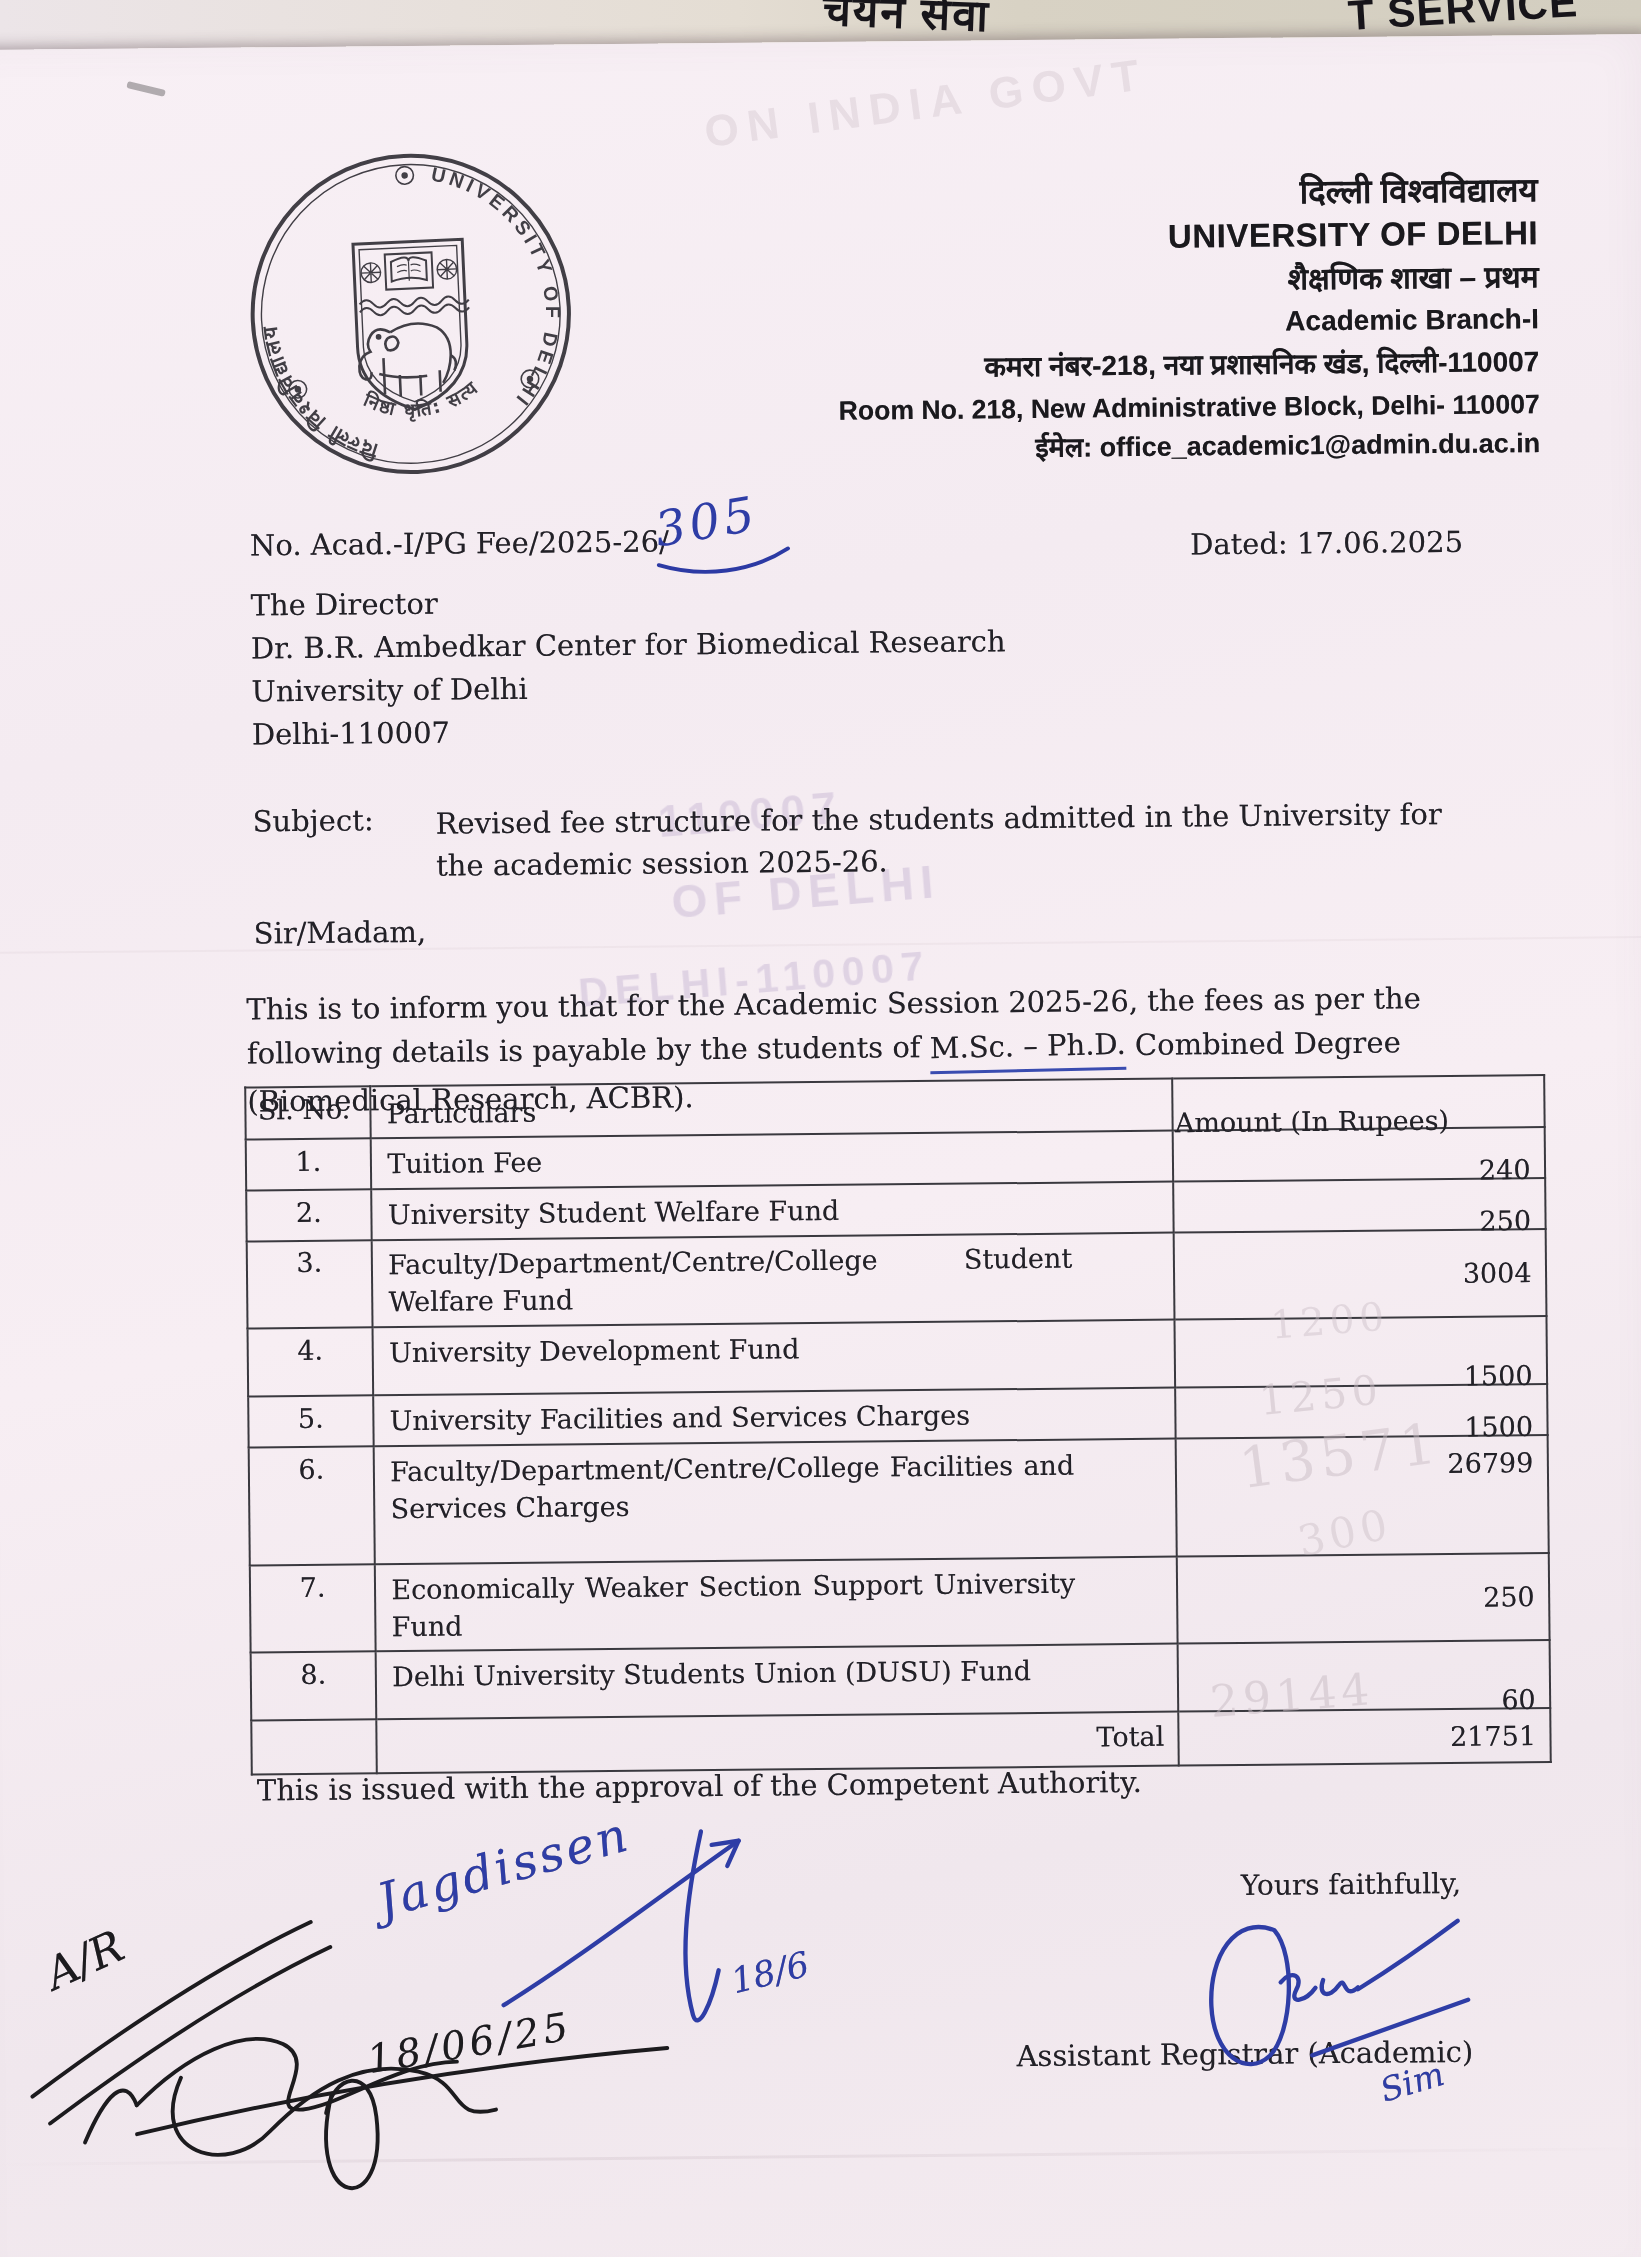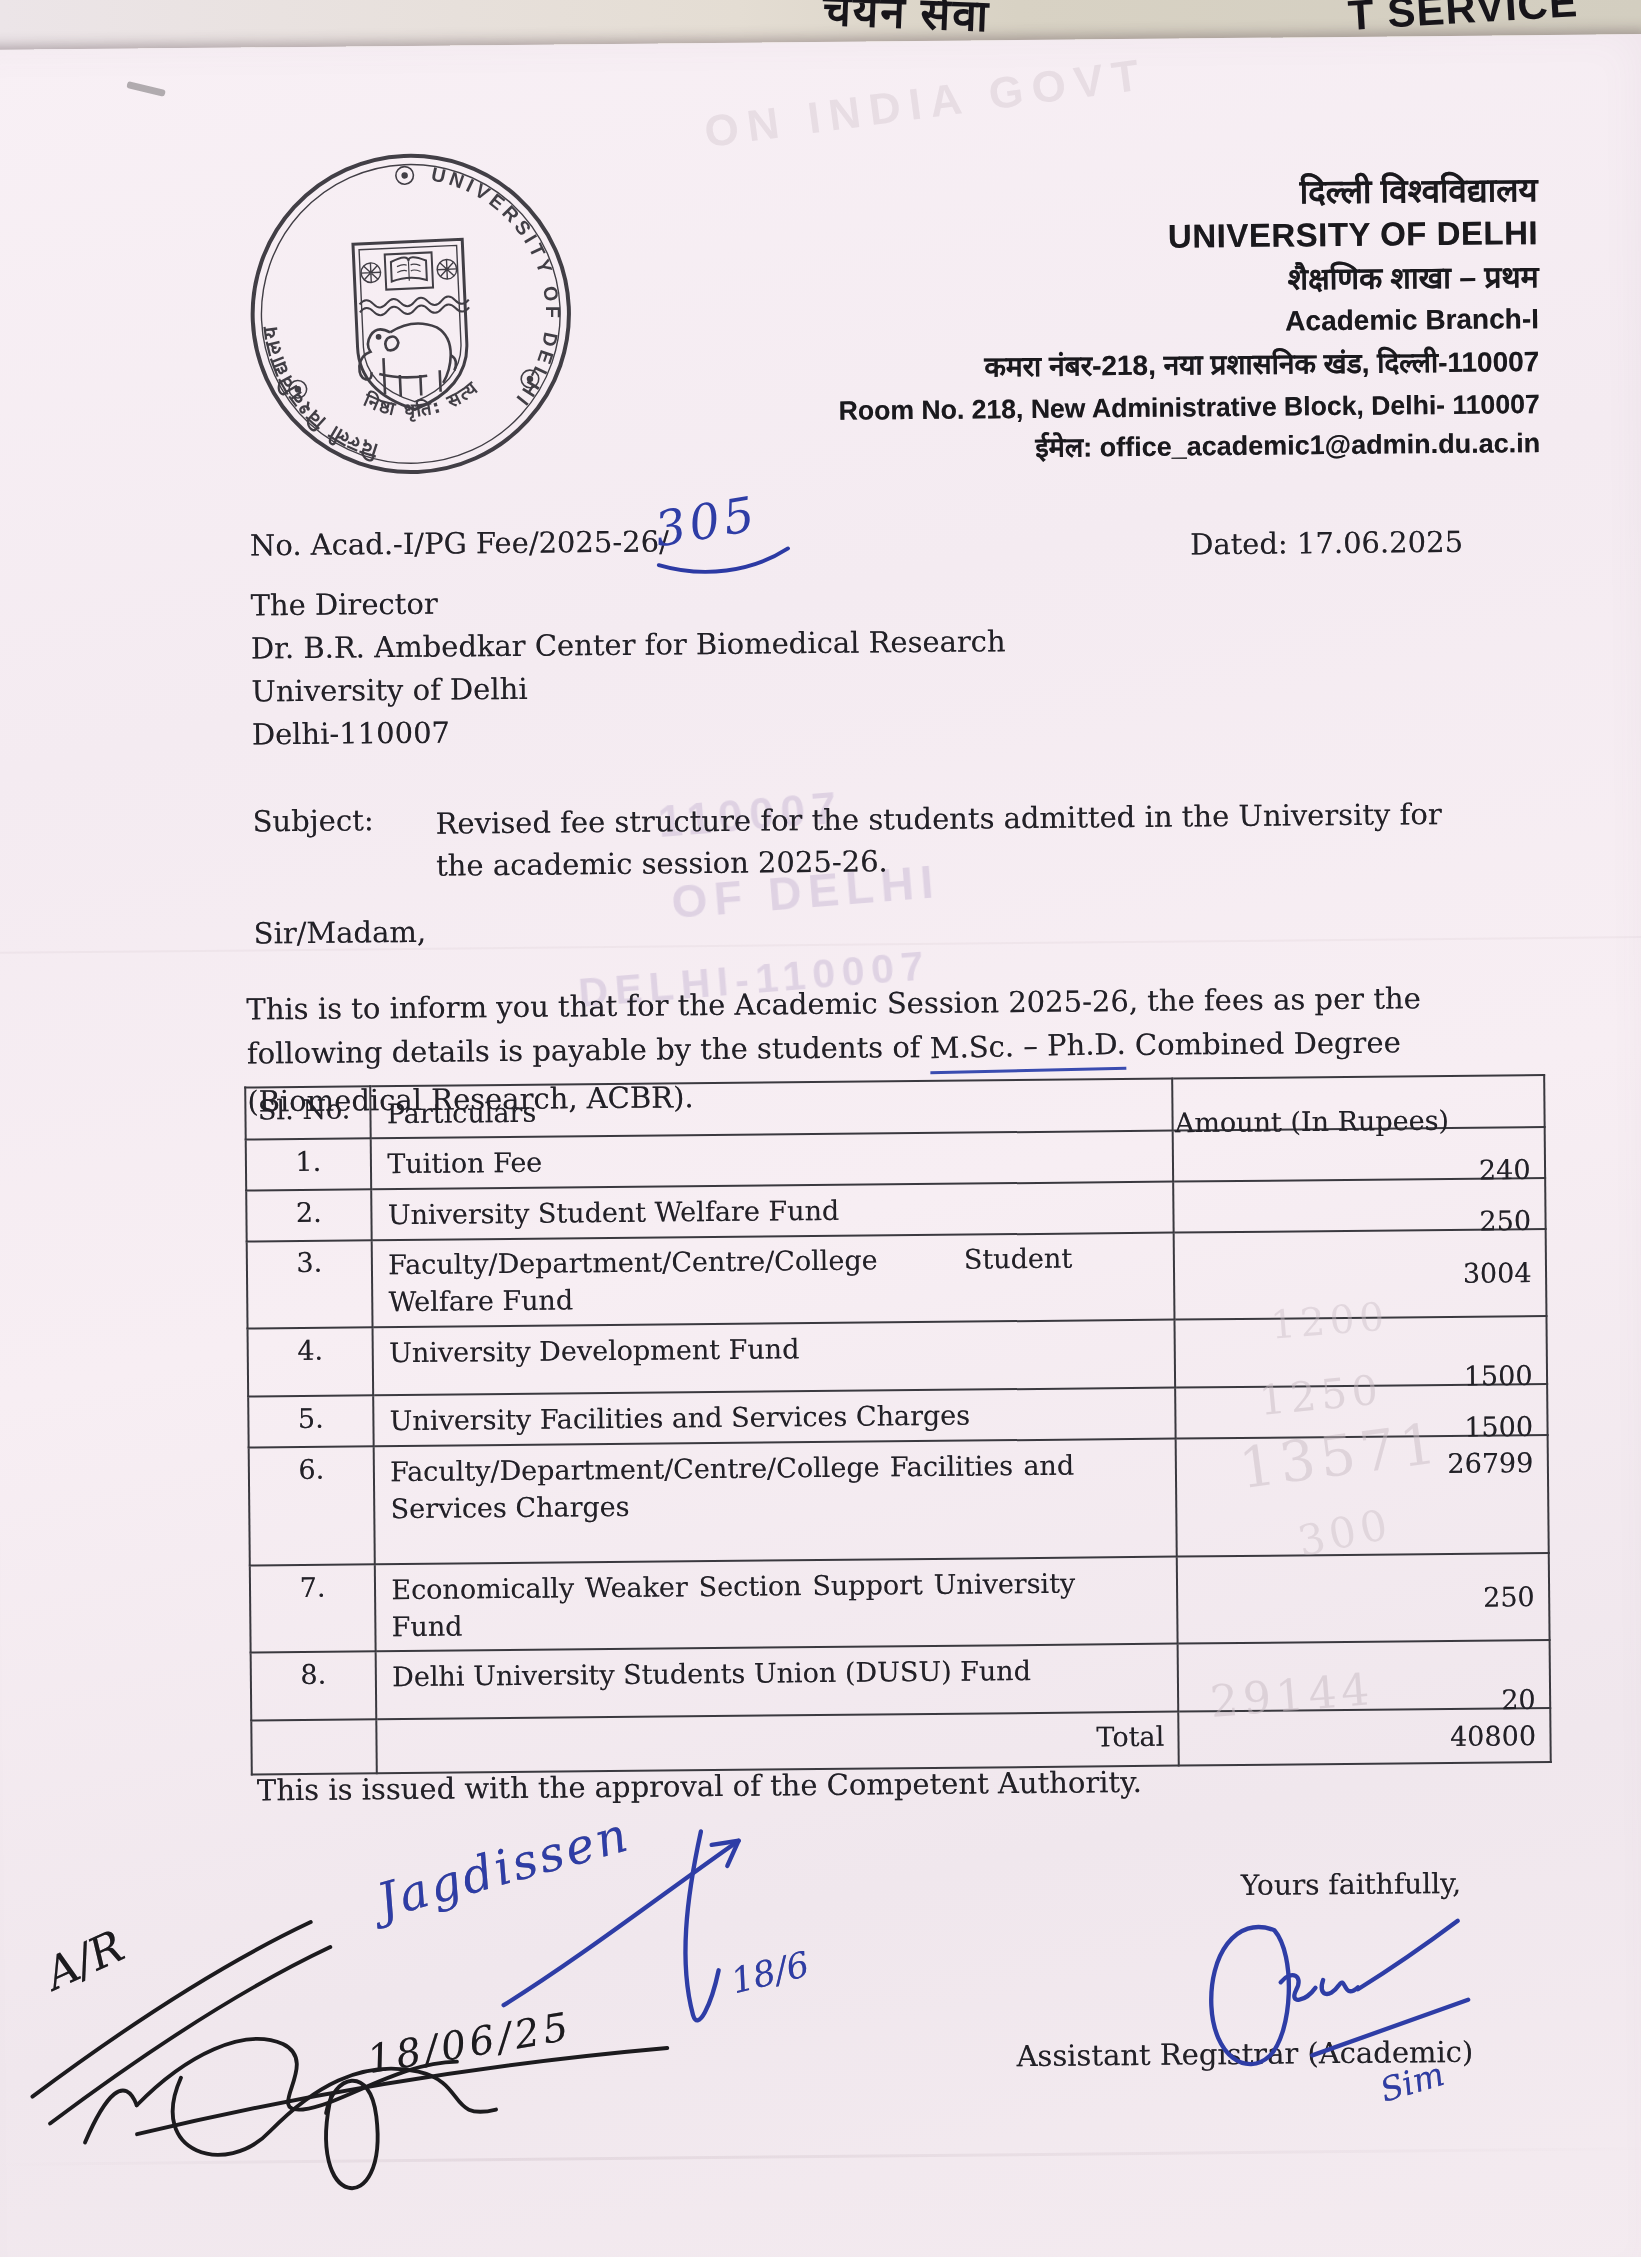--- a/index.html
+++ b/index.html
@@ -271,26 +271,26 @@
             <td class="c-amt"><span class="amt">26799</span></td>
           </tr>
         <tr class="r7">
             <td class="c-sl">7.</td>
             <td class="c-part">Economically Weaker Section Support University Fund</td>
             <td class="c-amt"><span class="amt">250</span></td>
           </tr>
         <tr class="r8">
             <td class="c-sl">8.</td>
             <td class="c-part">Delhi University Students Union (DUSU) Fund</td>
-            <td class="c-amt"><span class="amt">20</span></td>
+            <td class="c-amt"><span class="amt">60</span></td>
           </tr>
         <tr class="total-row">
             <td class="c-sl"></td>
             <td class="c-part">Total</td>
-            <td class="c-amt"><span class="amt">40800</span></td>
+            <td class="c-amt"><span class="amt">21751</span></td>
           </tr>
       </tbody>
     </table>
 
     <span class="pencil p0">1200</span>
     <span class="pencil p1">1250</span>
     <span class="pencil p2">13571</span>
     <span class="pencil p3">300</span>
     <span class="pencil p4">29144</span>
 

